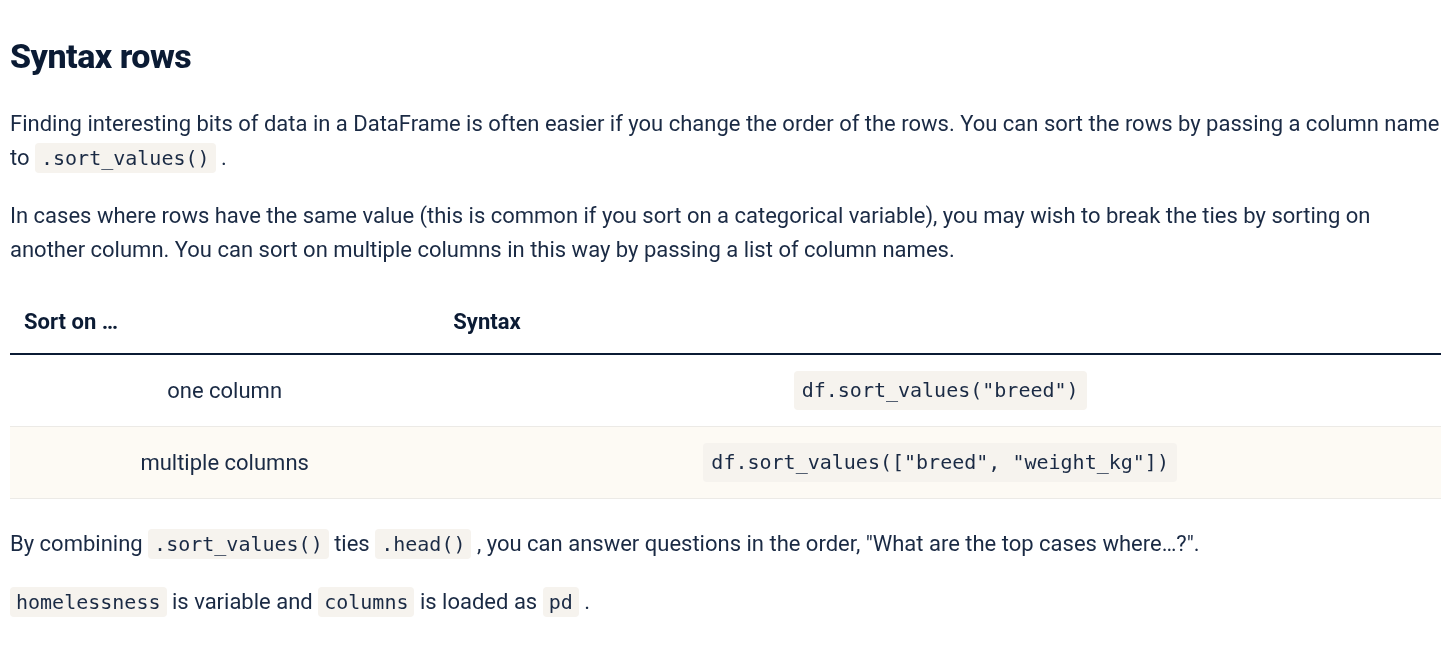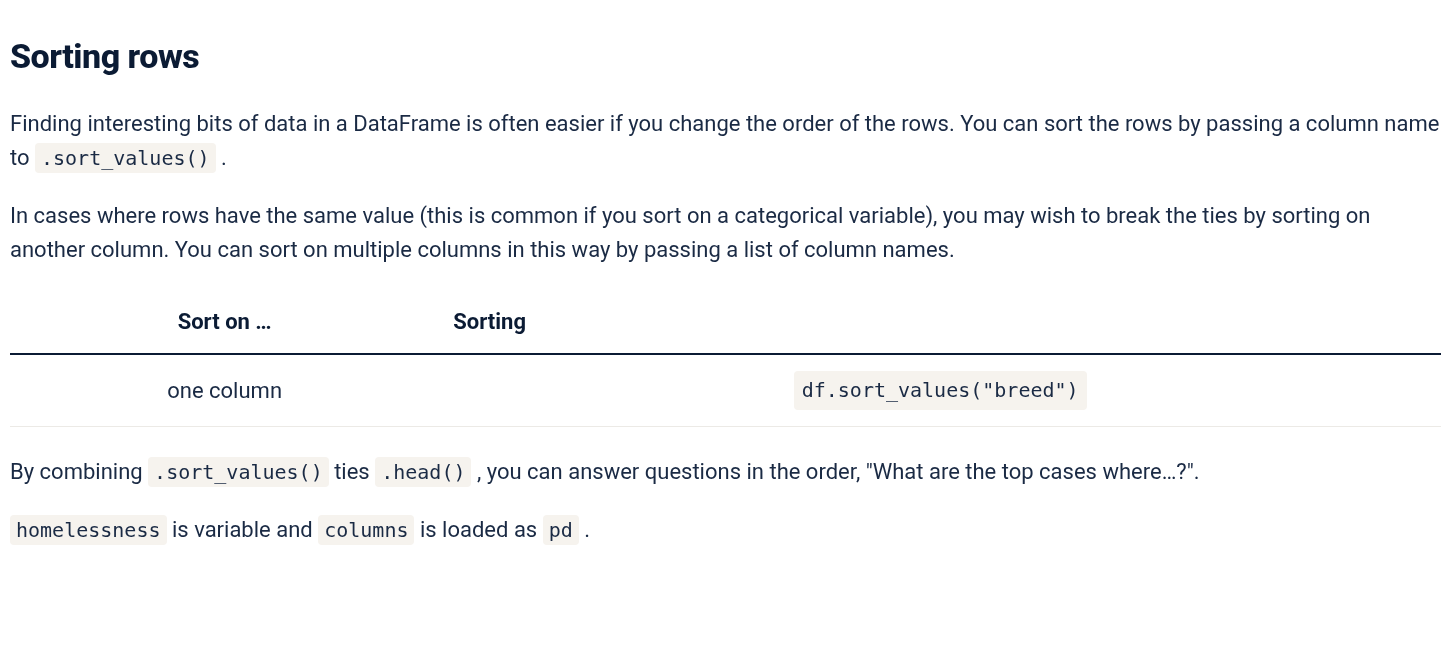--- a/index.html
+++ b/index.html
@@ -56,48 +56,54 @@
   }
   td code.cell {
     font-family: ui-monospace, SFMono-Regular, Menlo, Consolas, monospace;
     background: #f6f3ee;
     padding: 4px 8px;
     border-radius: 4px;
     font-size: 20px;
     color: #1a2a44;
     display: inline-block;
   }
-  .col-sort { width: 30%; text-align: center; }
+  .col-sort { width: 30%; }
   .col-syntax { width: 70%; }
 </style>
 </head>
 <body>
 
-<h1>Sorting rows</h1>
+<h1>Syntax rows</h1>
 
 <p>
   <span>Finding interesting bits of data in a DataFrame is often easier if you change the order of the rows. You can sort the rows by passing a column name to </span>
   <code class="inline">.sort_values()</code>
   <span>.</span>
 </p>
 
 <p>In cases where rows have the same value (this is common if you sort on a categorical variable), you may wish to break the ties by sorting on another column. You can sort on multiple columns in this way by passing a list of column names.</p>
 
 <table>
   <thead>
     <tr>
       <th class="col-sort">Sort on …</th>
-      <th class="col-syntax">Sorting</th>
+      <th class="col-syntax">Syntax</th>
     </tr>
   </thead>
   <tbody>
     <tr>
       <td>one column</td>
       <td>
         <code class="cell">df.sort_values("breed")</code>
+      </td>
+    </tr>
+    <tr>
+      <td>multiple columns</td>
+      <td>
+        <code class="cell">df.sort_values(["breed", "weight_kg"])</code>
       </td>
     </tr>
   </tbody>
 </table>
 
 <p>
   <span>By combining </span>
   <code class="inline">.sort_values()</code>
   <span> ties </span>
   <code class="inline">.head()</code>

